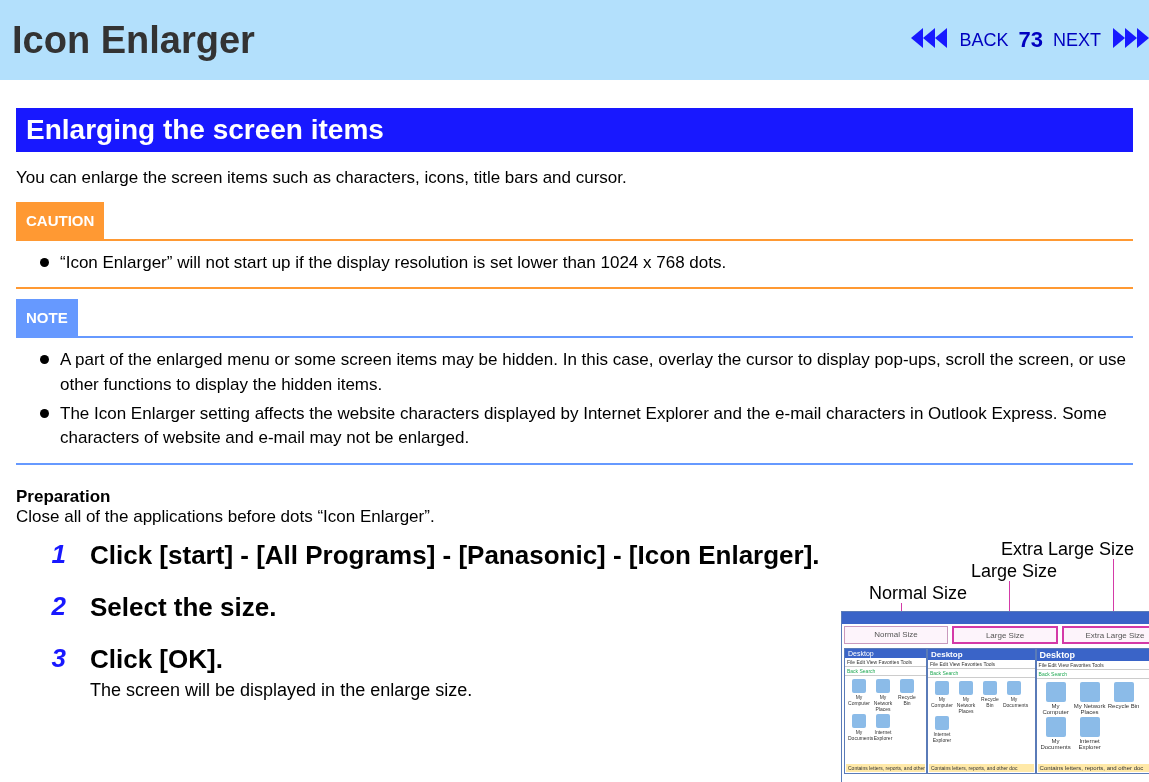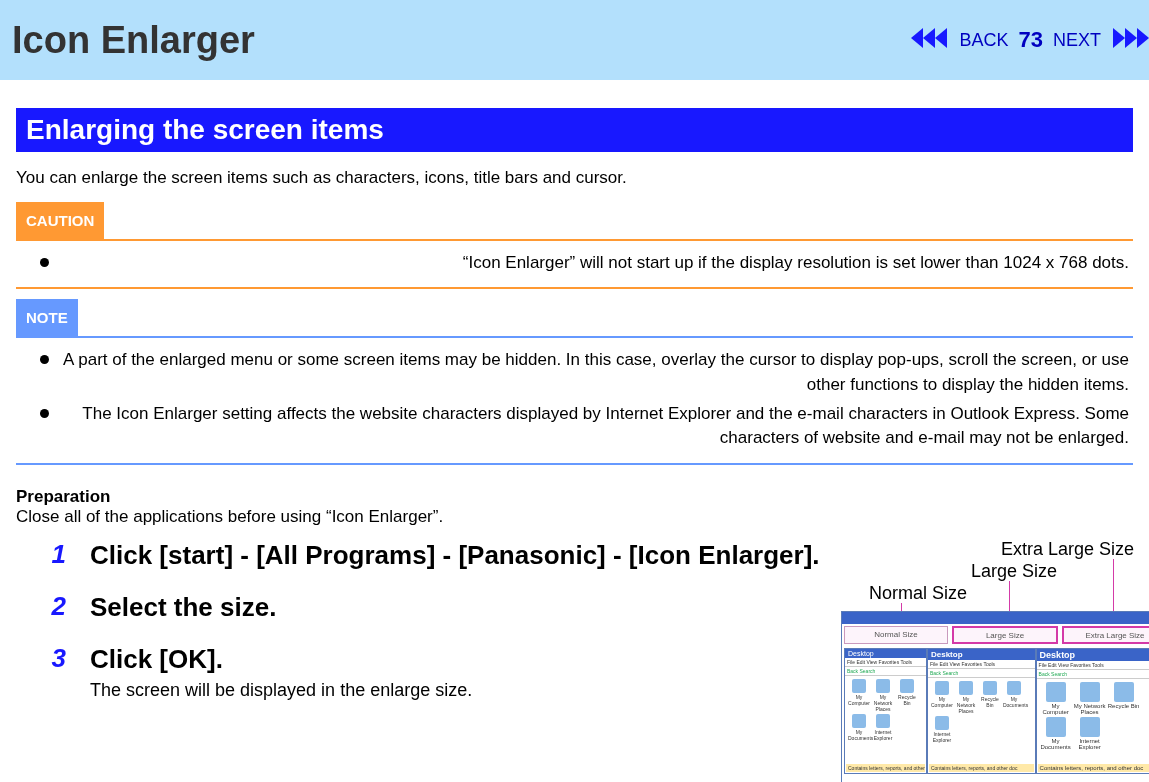--- a/index.html
+++ b/index.html
@@ -77,21 +77,20 @@
     height: 2px;
     margin: 0 0 10px 0;
     border: none;
   }
   .rule-caution { background: #ff9933; }
   .rule-note { background: #6699ff; }
   .bullet-list {
     list-style: none;
     padding-left: 24px;
     margin: 10px 4px 12px 0;
-    text-align: right;
   }
   .bullet-list li {
     position: relative;
     padding-left: 20px;
     line-height: 1.45;
     margin-bottom: 4px;
   }
   .bullet-list li::before {
     content: "";
     position: absolute;
@@ -289,21 +288,21 @@
 
   <span class="callout-label callout-note">NOTE</span>
   <hr class="callout-rule rule-note">
   <ul class="bullet-list">
     <li>A part of the enlarged menu or some screen items may be hidden. In this case, overlay the cursor to display pop-ups, scroll the screen, or use other functions to display the hidden items.</li>
     <li>The Icon Enlarger setting affects the website characters displayed by Internet Explorer and the e-mail characters in Outlook Express. Some characters of website and e-mail may not be enlarged.</li>
   </ul>
   <hr class="callout-rule rule-note">
 
   <div class="prep-heading">Preparation</div>
-  <div class="prep-text">Close all of the applications before using “Icon Enlarger”.</div>
+  <div class="prep-text">Close all of the applications before dots “Icon Enlarger”.</div>
 
   <div class="steps-wrap">
     <div class="steps">
       <div class="step">
         <div class="step-num">1</div>
         <div class="step-body">
           <div class="step-title">Click [start] - [All Programs] - [Panasonic] - [Icon Enlarger].</div>
         </div>
       </div>
       <div class="step">

